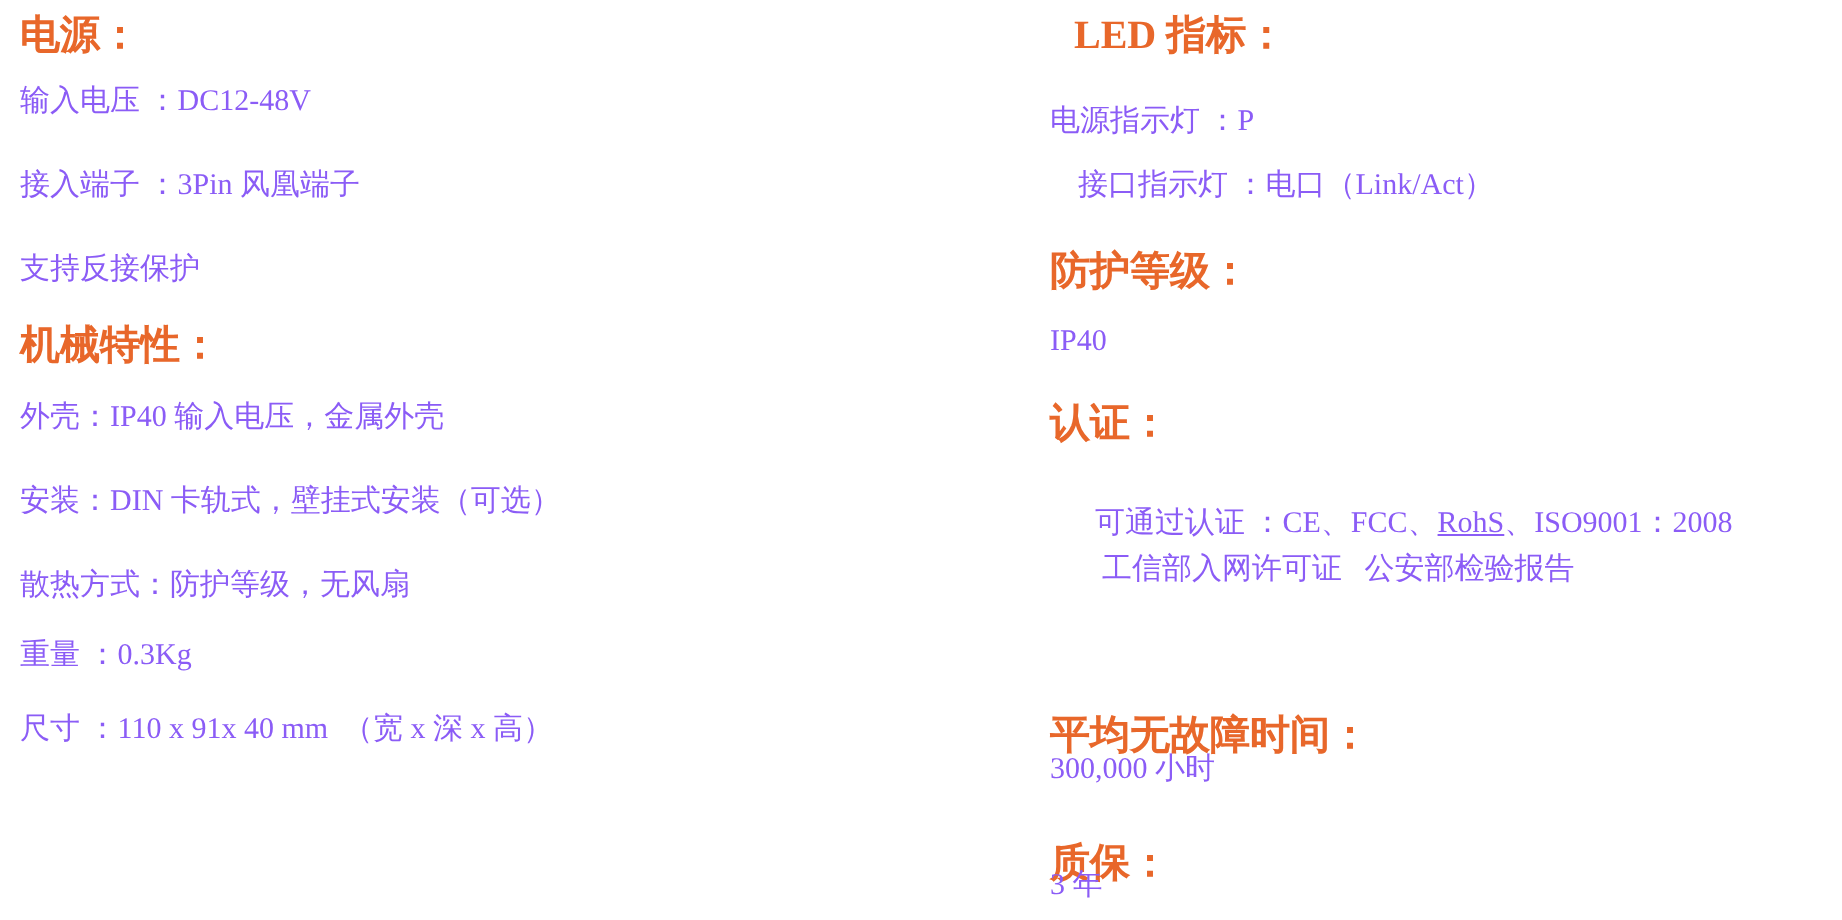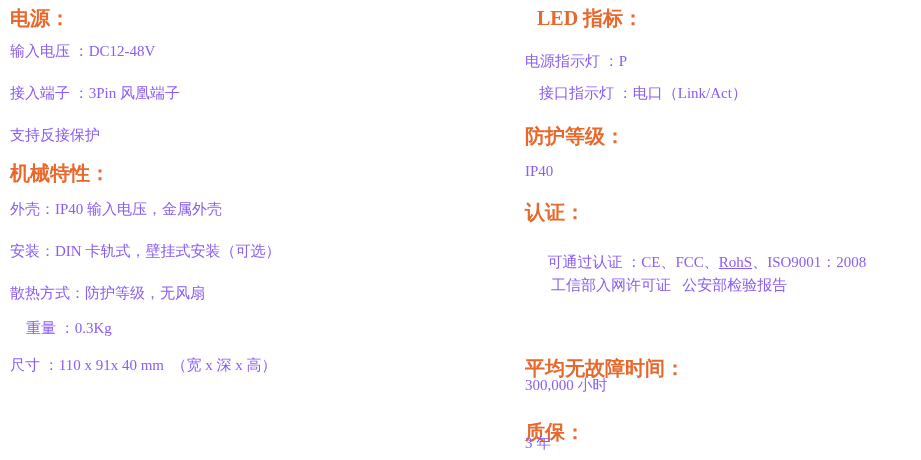--- a/index.html
+++ b/index.html
@@ -61,21 +61,21 @@
   <div class="col col-left">
     <div class="heading" style="position:absolute;top:8px;left:0;">电源：</div>
     <div class="line" style="position:absolute;top:44px;left:0;">输入电压 ：DC12-48V</div>
     <div class="line" style="position:absolute;top:86px;left:0;">接入端子 ：3Pin 风凰端子</div>
     <div class="line" style="position:absolute;top:128px;left:0;">支持反接保护</div>
 
     <div class="heading" style="position:absolute;top:163px;left:0;">机械特性：</div>
     <div class="line" style="position:absolute;top:202px;left:0;">外壳：IP40 输入电压，金属外壳</div>
     <div class="line" style="position:absolute;top:244px;left:0;">安装：DIN 卡轨式，壁挂式安装（可选）</div>
     <div class="line" style="position:absolute;top:286px;left:0;">散热方式：防护等级，无风扇</div>
-    <div class="line" style="position:absolute;top:321px;left:16px;">重量 ：0.3Kg</div>
+    <div class="line" style="position:absolute;top:321px;left:0;">重量 ：0.3Kg</div>
     <div class="line" style="position:absolute;top:358px;left:0;text-align:center;">尺寸 ：110 x 91x 40 mm  （宽 x 深 x 高）</div>
   </div>
 
   <div class="col col-right">
     <div class="heading" style="position:absolute;top:8px;left:12px;">LED 指标：</div>
     <div class="line" style="position:absolute;top:44px;left:0;margin-top:10px;">电源指示灯 ：P</div>
     <div class="line" style="position:absolute;top:86px;left:14px;">接口指示灯 ：电口（Link/Act）</div>
 
     <div class="heading" style="position:absolute;top:126px;left:0;font-family:Liberation Serif, serif;">防护等级：</div>
     <div class="line" style="position:absolute;top:164px;left:0;">IP40</div>

